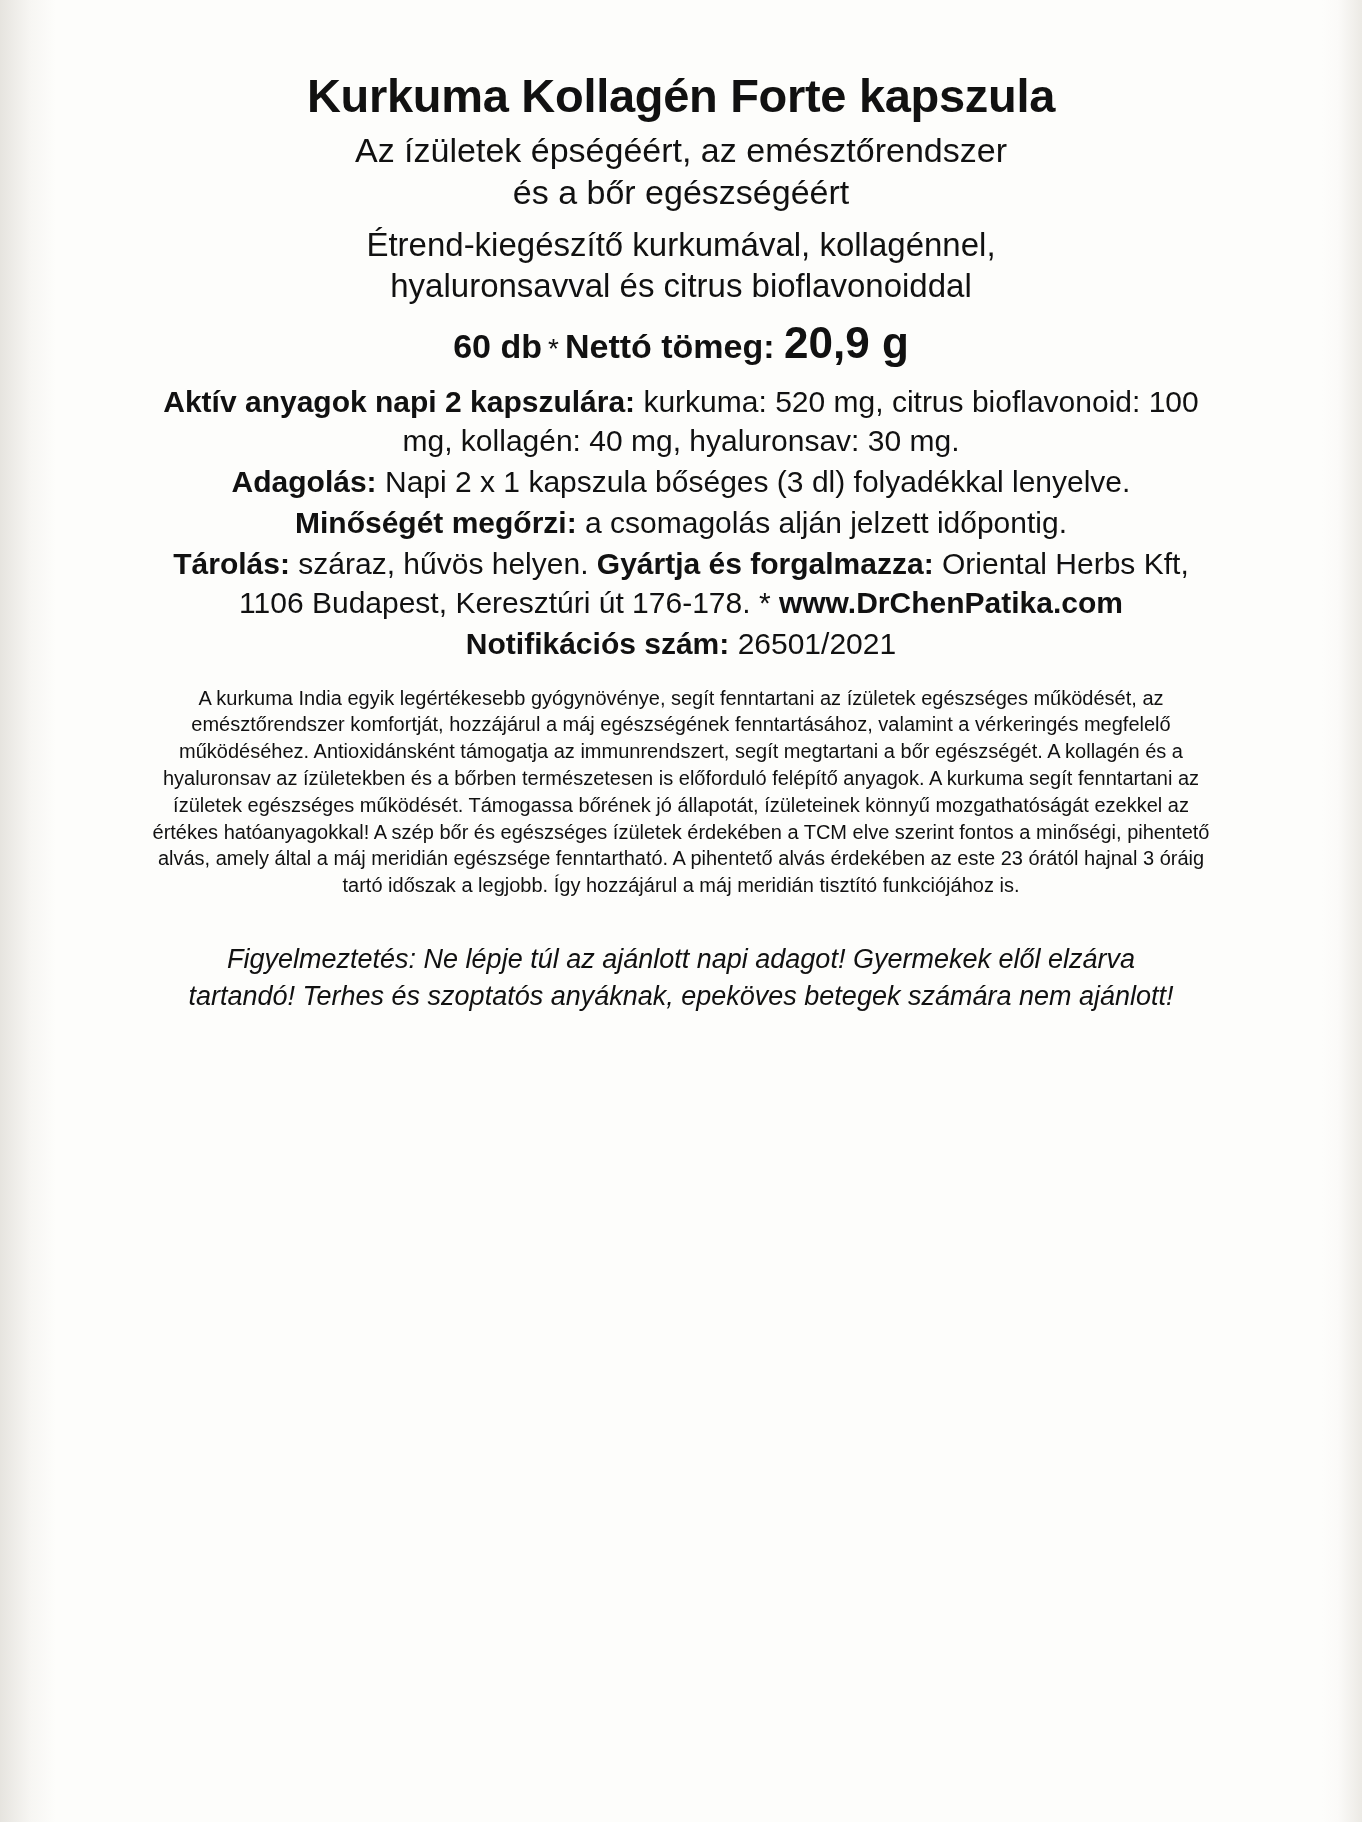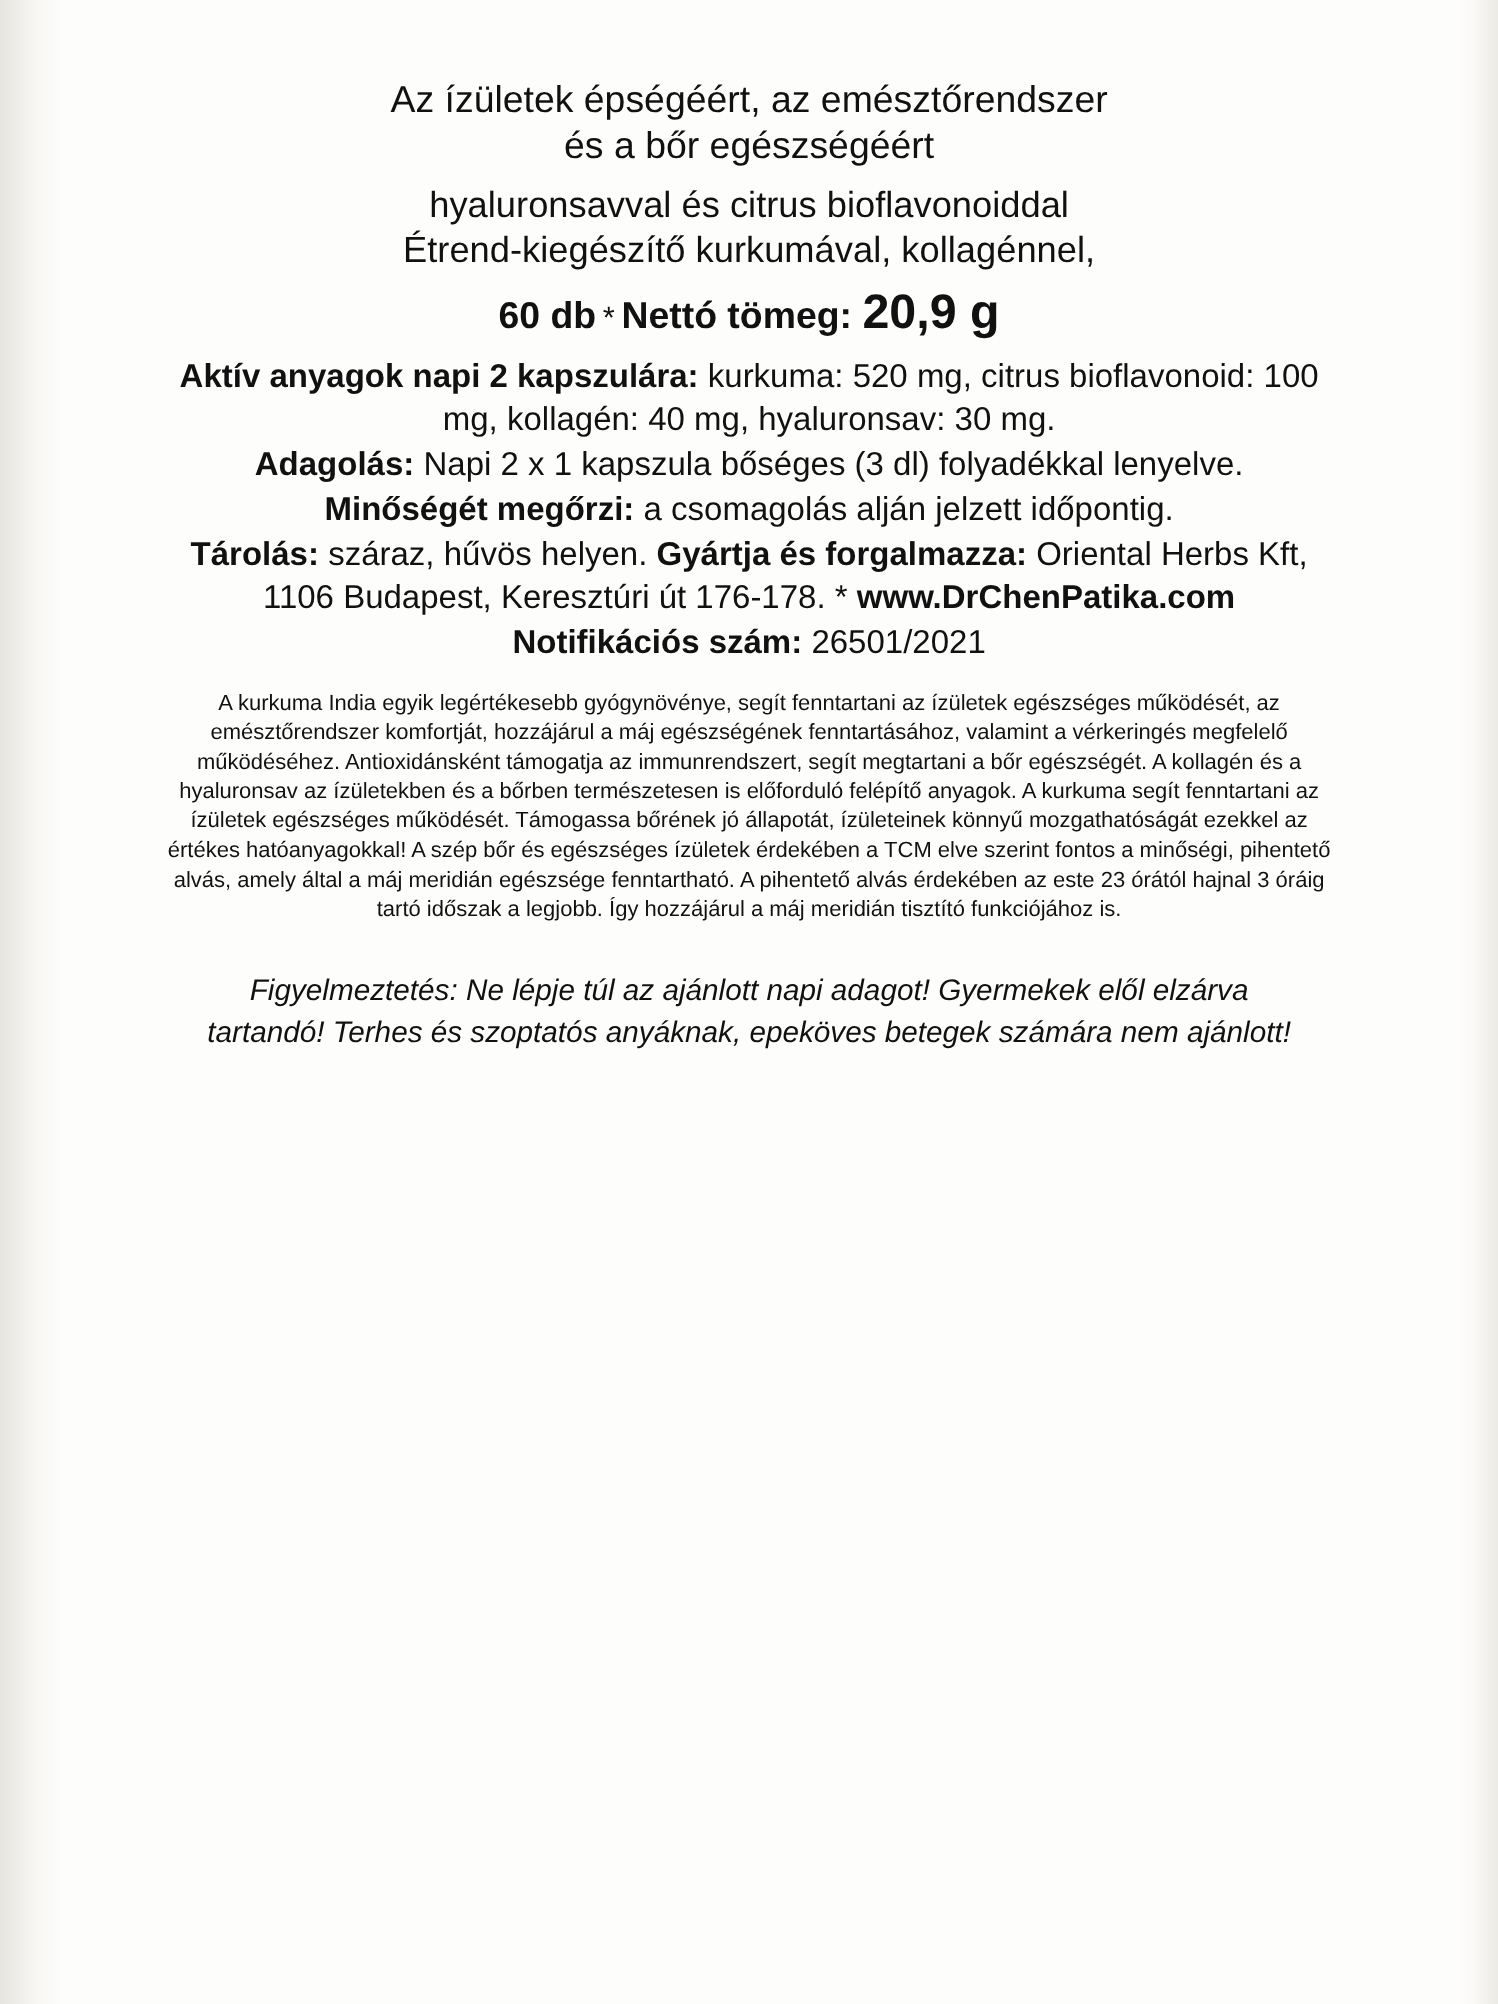--- a/index.html
+++ b/index.html
@@ -117,29 +117,30 @@
   .warnings p {
     margin: 0 0 2px 0;
   }
 </style>
 </head>
 <body>
 
 <div class="page">
   <div class="content">
 
+    <h1 class="product-title">Kurkuma Kollagén Forte kapszula</h1>
 
     <div class="subtitle">
       <div>Az ízületek épségéért, az emésztőrendszer</div>
       <div>és a bőr egészségéért</div>
     </div>
 
     <div class="descriptor">
+      <div>Étrend-kiegészítő kurkumával, kollagénnel,</div>
       <div>hyaluronsavval és citrus bioflavonoiddal</div>
-      <div>Étrend-kiegészítő kurkumával, kollagénnel,</div>
     </div>
 
     <div class="qty-line">
       <span>60 db</span><span class="sep">*</span><span class="unit-label">Nettó tömeg:</span>
       <span class="big">20,9 g</span>
     </div>
 
     <div class="facts">
       <p>
         <b>Aktív anyagok napi 2 kapszulára:</b>

